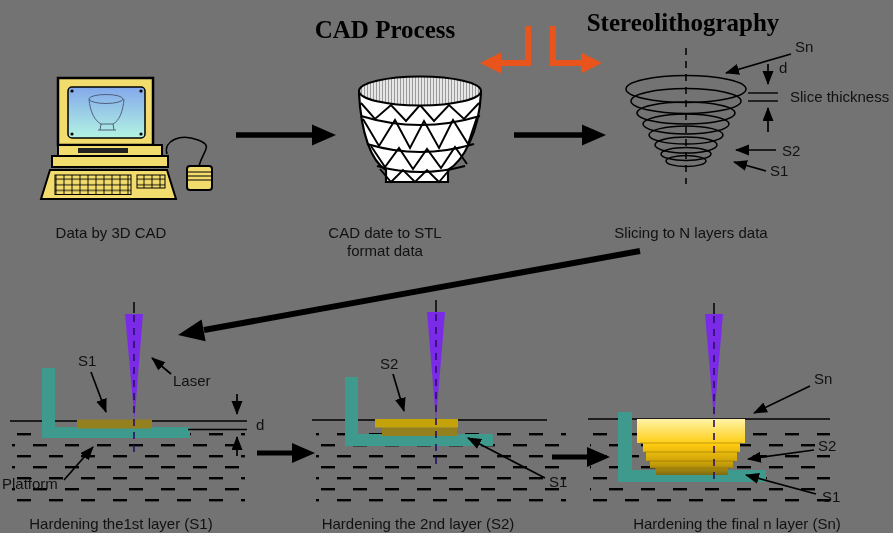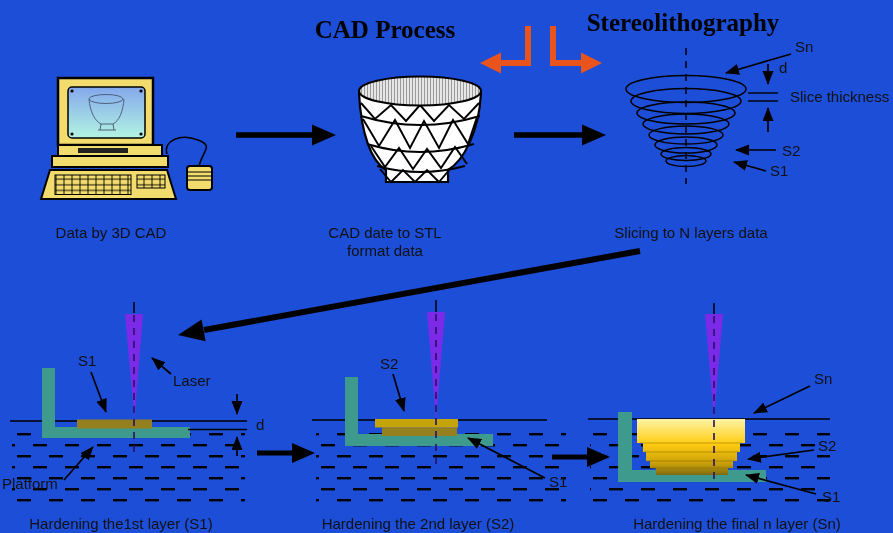--- a/index.html
+++ b/index.html
@@ -1,16 +1,16 @@
 <!DOCTYPE html>
 <html><head>
 <meta charset="utf-8">
 <style>
   html,body{margin:0;padding:0;background:#ffffff;}
-  .stage{position:relative;width:893px;height:533px;background:#1d4ed8;overflow:hidden;
+  .stage{position:relative;width:893px;height:533px;background:#737373;overflow:hidden;
          font-family:"Liberation Sans",sans-serif;}
   svg{display:block;}
   .cap{font-family:"Liberation Sans",sans-serif;font-size:15px;fill:#111;}
   .lbl{font-family:"Liberation Sans",sans-serif;font-size:15px;fill:#111;}
   .ttl{font-family:"Liberation Serif",serif;font-size:25px;font-weight:bold;fill:#000;}
   .thin{stroke:#000;stroke-width:1.4;fill:none;}
   .lblarrow{stroke:#000;stroke-width:1.7;fill:none;}
   .meshline{stroke:#000;stroke-width:1.9;fill:none;}
   .ringline{stroke:#000;stroke-width:1.5;fill:none;}
 </style>

